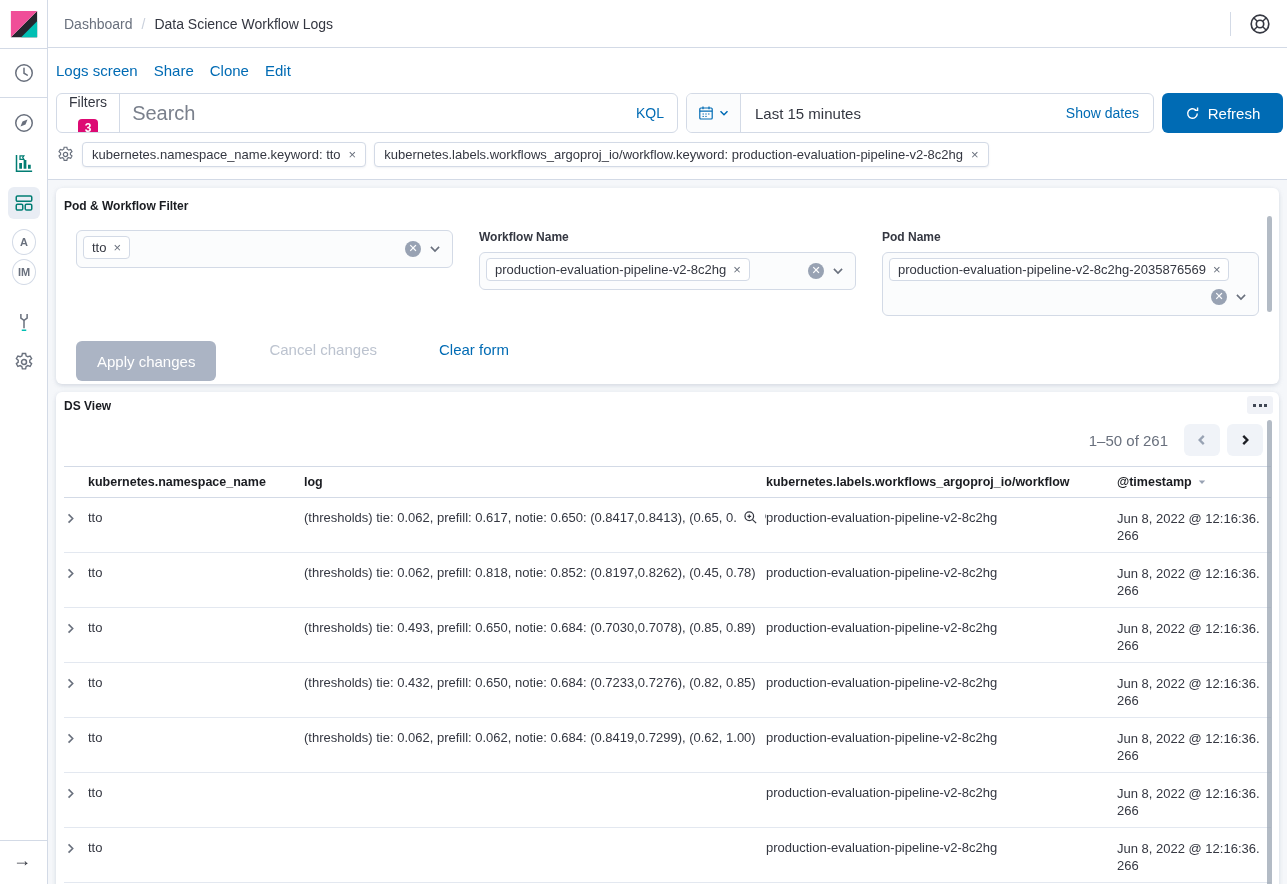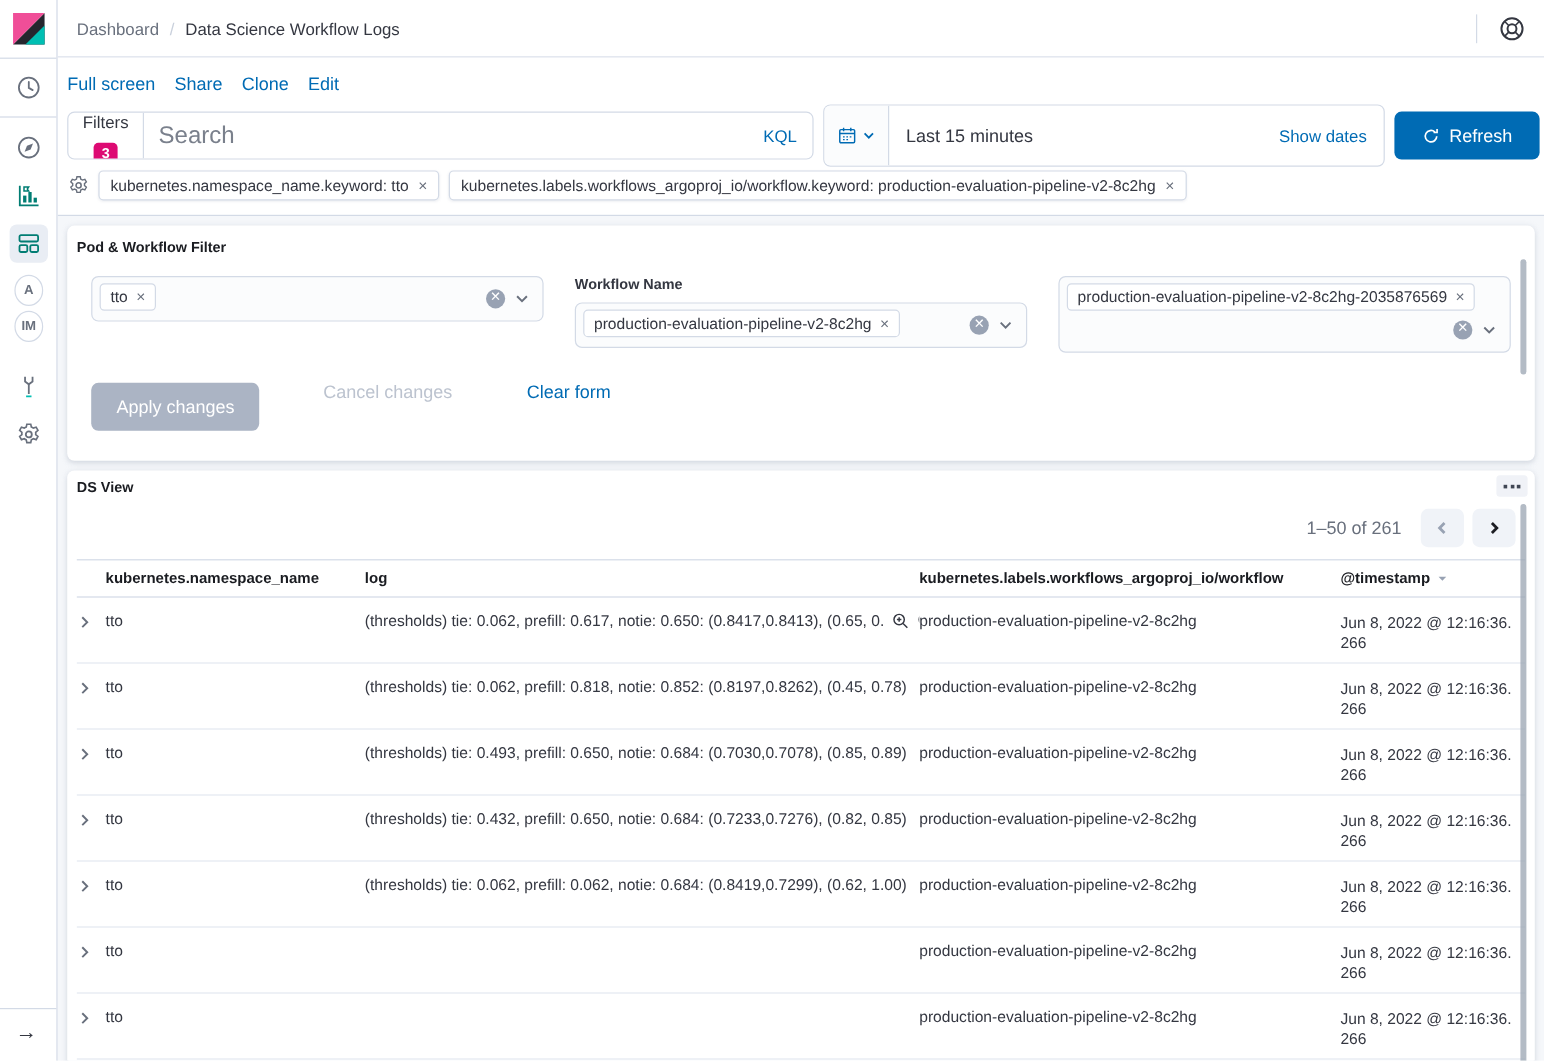--- a/index.html
+++ b/index.html
@@ -33,21 +33,21 @@
 
   .query-row { display:flex; align-items:center; padding:0 4px 0 8px; gap:8px; height:40px; }
   .search-box { width:622px; height:40px; border:1px solid #D3DAE6; border-radius:6px; background:#fff; display:flex; align-items:center; overflow:hidden; }
   .filters-sec { display:flex; align-items:center; gap:9px; padding:0 12px; height:100%; border-right:1px solid #D3DAE6; cursor:pointer;flex-direction:column; }
   .filters-label { font-size:14px; color:#343741; }
   .filters-badge { background:#DD0A73; color:#fff; font-size:12px; font-weight:700; padding:1px 7px; border-radius:4px; line-height:16px; }
   .search-input { flex:1; border:none; outline:none; font-size:20px; color:#343741; padding:0 12px; font-family:"Liberation Sans", sans-serif; background:transparent; }
   .search-input::placeholder { color:#7A808C; opacity:1; }
   .kql { font-size:14px; color:#006BB4; padding-right:13px; cursor:pointer; }
 
-  .date-group { flex:1; height:52px; border:1px solid #D3DAE6; border-radius:6px; background:#fff; display:flex; align-items:center; overflow:hidden; }
+  .date-group { flex:1; height:40px; border:1px solid #D3DAE6; border-radius:6px; background:#fff; display:flex; align-items:center; overflow:hidden; }
   .cal-btn { width:54px; height:100%; border-right:1px solid #D3DAE6; display:flex; align-items:center; justify-content:center; gap:4px; color:#006BB4; background:#FBFCFD; cursor:pointer; }
   .time-text { font-size:15px; color:#343741; padding-left:14px; cursor:pointer; }
   .show-dates { margin-left:auto; font-size:14px; font-weight:500; color:#006BB4; padding-right:14px; cursor:pointer; }
   .refresh-btn { width:121px; height:40px; flex-shrink:0; background:#006BB4; border:none; border-radius:6px; color:#fff; font-size:15px; font-weight:500; font-family:"Liberation Sans", sans-serif; display:flex; align-items:center; justify-content:center; gap:8px; cursor:pointer; }
 
   .pills-row { display:flex; align-items:center; padding:9px 8px 12px 9px; gap:8px; }
   .filter-gear { color:#69707D; display:flex; cursor:pointer; }
   .filter-pill { border:1px solid #D3DAE6; background:#fff; border-radius:4px; padding:4px 9px; font-size:13px; color:#343741; display:flex; align-items:center; gap:8px; box-shadow:0 1px 2px rgba(152,162,179,.15); cursor:pointer; }
   .pill-x { color:#69707D; font-size:13px; cursor:pointer; }
 
@@ -173,21 +173,21 @@
             <circle cx="8" cy="8" r="6.4"></circle>
             <circle cx="8" cy="8" r="2.7"></circle>
             <path d="M3.6 3.6l2.4 2.4M12.4 3.6L10 6M3.6 12.4L6 10M12.4 12.4L10 10" stroke-width="1"></path>
           </svg>
       </span>
     </div>
   </div>
 
   <div class="chrome">
     <div class="toolbar-row">
-      <a class="tb-link">Full screen</a>
+      <a class="tb-link">Logs screen</a>
       <a class="tb-link">Share</a>
       <a class="tb-link">Clone</a>
       <a class="tb-link">Edit</a>
     </div>
 
     <div class="query-row">
       <div class="search-box">
         <div class="filters-sec">
           <span class="filters-label">Filters</span>
           <span class="filters-badge">3</span>
@@ -270,20 +270,21 @@
               <span class="clear-btn">✕</span>
               <span class="combo-chevron">
                   <svg viewBox="0 0 12 12" width="14" height="14" fill="none" stroke="currentColor" stroke-width="1.4">
                     <path d="M2.5 4.2L6 7.7l3.5-3.5"></path>
                   </svg>
                 </span>
             </span>
           </div>
         </div>
         <div class="form-col">
+          <div class="form-label">Pod Name</div>
           <div class="combo tall">
             <span class="combo-pill">
               <span>production-evaluation-pipeline-v2-8c2hg-2035876569</span>
               <span class="pill-x">×</span>
             </span>
             <span class="combo-ctl">
               <span class="clear-btn">✕</span>
               <span class="combo-chevron">
                   <svg viewBox="0 0 12 12" width="14" height="14" fill="none" stroke="currentColor" stroke-width="1.4">
                     <path d="M2.5 4.2L6 7.7l3.5-3.5"></path>

